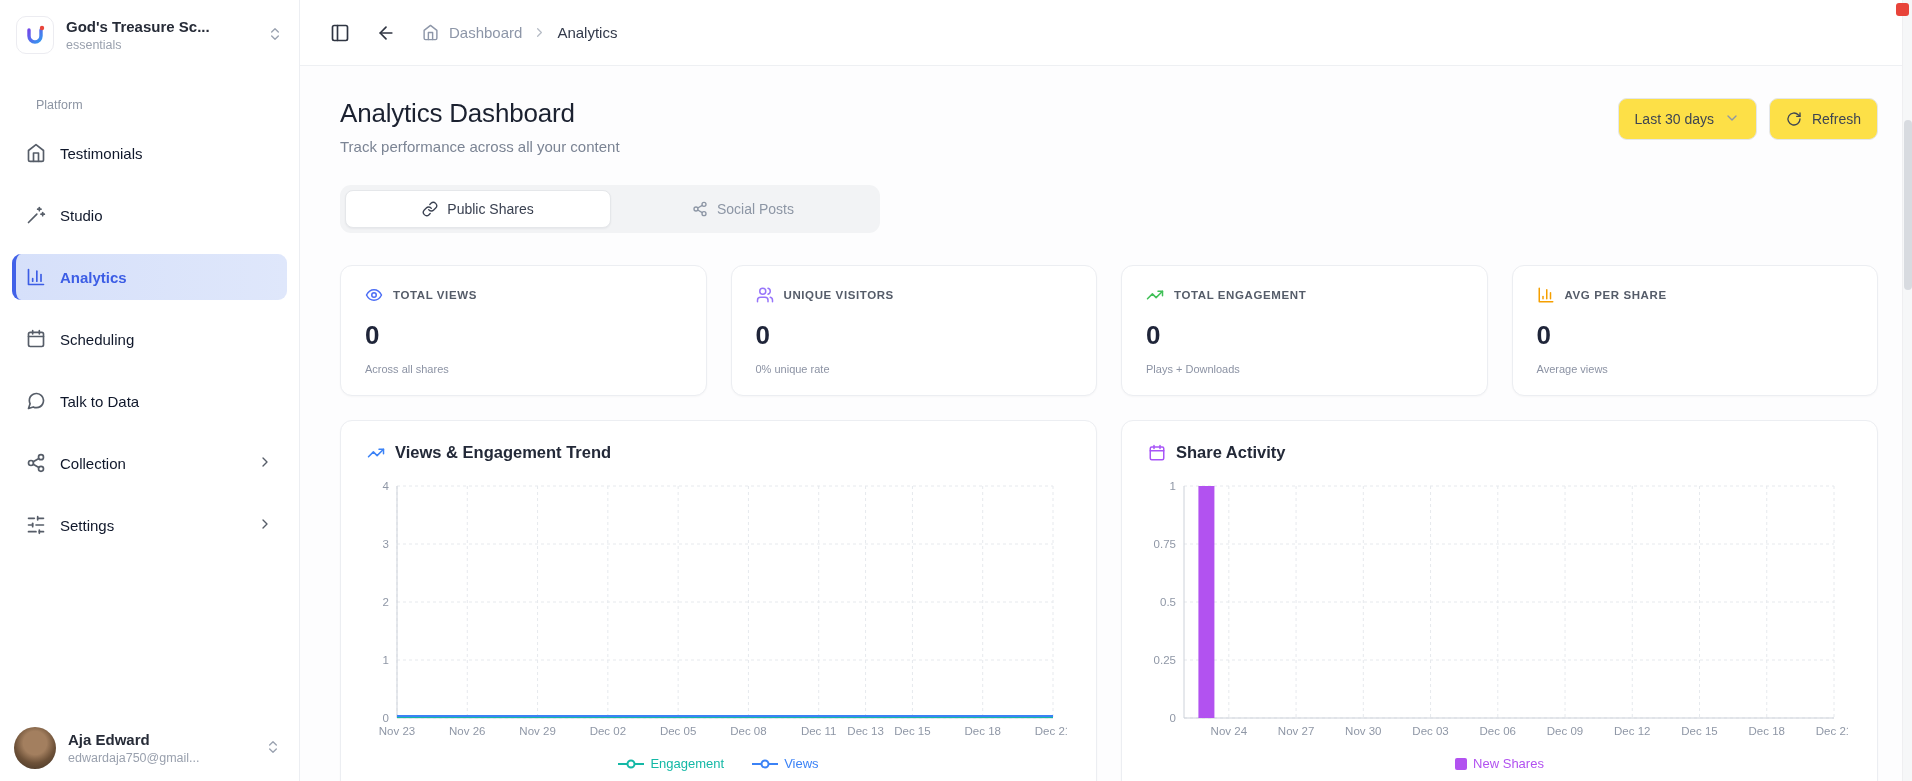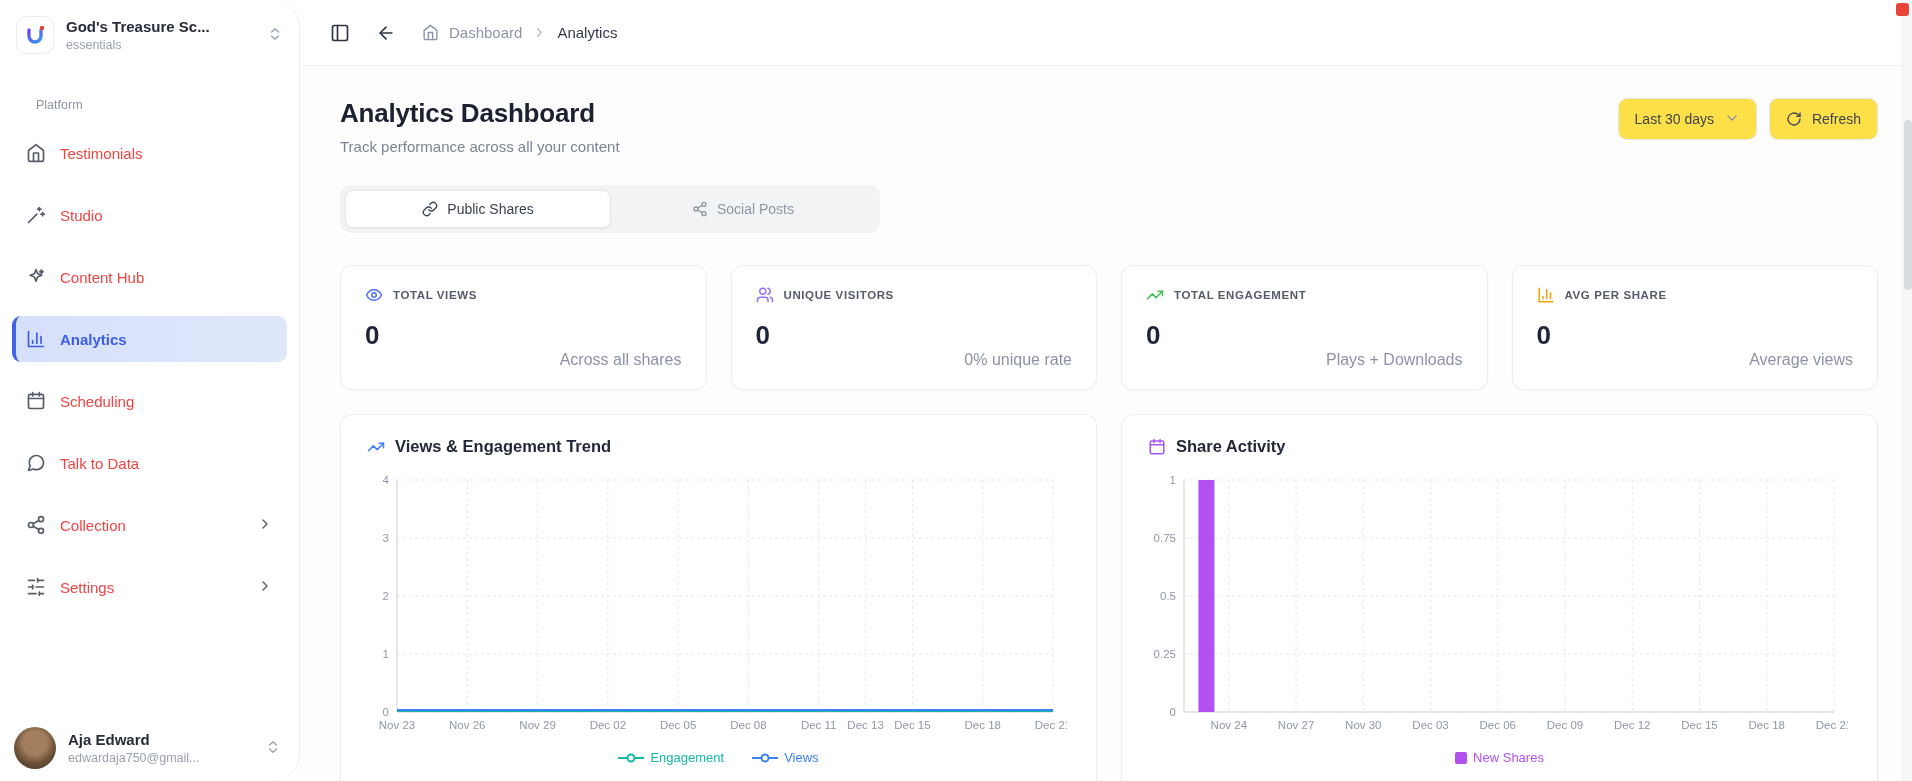--- a/index.html
+++ b/index.html
@@ -1,30 +1,30 @@
 <!DOCTYPE html>
 <html><head>
 <meta charset="utf-8">
 <style>
   * { box-sizing: border-box; margin: 0; padding: 0; }
   html,body { width:1912px; height:781px; overflow:hidden; }
   body { font-family:"Liberation Sans", sans-serif; background:#fff; color:#272c38; font-size:14px; }
   .app { display:flex; height:781px; }
 
   
-  .sidebar { width:300px; min-width:300px; background:#fff; border-right:1px solid #eceef2; display:flex; flex-direction:column;border-radius:27px; }
+  .sidebar { width:300px; min-width:300px; background:#fff; border-right:1px solid #eceef2; display:flex; flex-direction:column; }
   .workspace { display:flex; align-items:center; gap:12px; padding:16px 16px 14px 16px; cursor:pointer; }
   .logo { width:38px; height:38px; border:1px solid #ececf1; border-radius:10px; display:flex; align-items:center; justify-content:center; background:#fff; flex:none; }
   .ws-text { flex:1; min-width:0; }
   .ws-name { font-size:15px; font-weight:700; color:#262b37; white-space:nowrap; overflow:hidden; }
   .ws-plan { font-size:12.5px; color:#9aa1ae; margin-top:3px; }
   .unfold { color:#9aa2b0; }
   .section-label { margin:30px 0 10px; padding-left:36px; font-size:12.5px; color:#8d95a3; }
   .menu { display:flex; flex-direction:column; }
-  .item { display:flex; align-items:center; gap:14px; height:46px; margin:8px 12px; padding:0 14px; border-radius:9px; font-size:15px; color:#ef4444; cursor:pointer; }
+  .item { display:flex; align-items:center; gap:14px; height:46px; margin:8px 12px; padding:0 14px; border-radius:9px; font-size:15px; color:#0f172a; cursor:pointer; }
   .item .ic { color:#565d68; }
   .item.active { background:linear-gradient(90deg,#d6e0fa,#dfe7fb); border-left:4px solid #4262e8; padding-left:10px; color:#3c5de5; font-weight:600; }
   .item.active .ic { color:#3c5de5; }
   .item .spacer { flex:1; }
   .item .chev { color:#9aa2b0; }
   .user { margin-top:auto; display:flex; align-items:center; gap:12px; padding:14px 18px 12px 14px; cursor:pointer; }
   .avatar { width:42px; height:42px; border-radius:50%; background:radial-gradient(circle at 50% 38%, #a37f5f 0 35%, #6d5138 60%, #3c2f23 100%); flex:none; }
   .user-text { flex:1; min-width:0; }
   .user-name { font-size:15px; font-weight:700; color:#262b37; }
   .user-email { font-size:12.5px; color:#9aa1ae; margin-top:3px; white-space:nowrap; overflow:hidden; }
@@ -34,36 +34,36 @@
   .topbar { height:66px; min-height:66px; display:flex; align-items:center; gap:26px; padding:8px 30px; border-bottom:1px solid #eef0f3; background:#fff; }
   .icon-btn { background:none; border:none; color:#2f3542; cursor:pointer; display:flex; align-items:center; }
   .crumbs { display:flex; align-items:center; gap:10px; font-size:15px; }
   .crumb-root { color:#8d96a8; cursor:pointer; }
   .crumb-sep { color:#b6bcc6; display:flex; }
   .crumb-cur { color:#333a4b; }
   .crumb-home { color:#8d96a8; display:flex; }
 
   .content { flex:1; padding:32px 34px 0 40px; overflow:hidden; }
   .page-head { display:flex; justify-content:space-between; align-items:flex-start; }
-  h1 { font-size:26px; font-weight:700; color:#1b2130; letter-spacing:-0.2px; }
+  h1 { font-size:26px; font-weight:400; color:#1b2130; letter-spacing:-0.2px; }
   .subtitle { margin-top:9px; font-size:15px; color:#7b8494; }
   .controls { display:flex; gap:12px; align-items:center; }
   .select, .refresh-btn { height:42px; display:flex; align-items:center; gap:10px; padding:0 16px; background:#fde047; border:1px solid #e4e7eb; border-radius:9px; font-size:14px; color:#3e4553; cursor:pointer; font-family:inherit; }
   .select .chev { color:#8d96a8; }
 
   .tabs { margin-top:30px; width:540px; background:#f2f3f5; border-radius:11px; padding:5px; display:flex; }
   .tab { flex:1; height:38px; display:flex; align-items:center; justify-content:center; gap:9px; border:none; background:transparent; border-radius:8px; font-size:14px; color:#8d96a5; cursor:pointer; font-family:inherit; }
   .tab.active { background:#fff; border:1px solid #e5e7ea; color:#3a4151; font-weight:500; box-shadow:0 1px 2px rgba(16,24,40,.05); }
 
   .stats { margin-top:32px; display:grid; grid-template-columns:repeat(4,1fr); gap:24px; }
   .stat-card { background:#fff; border:1px solid #eceef2; border-radius:12px; padding:20px 24px; box-shadow:0 1px 2px rgba(16,24,40,.03); }
   .stat-head { display:flex; align-items:center; gap:10px; }
   .stat-label { font-size:11.5px; letter-spacing:.6px; font-weight:600; color:#555c69; }
   .stat-value { margin-top:16px; font-size:26px; font-weight:700; color:#1f2539; }
-  .stat-sub { margin-top:0; font-size:16px; color:#8c93a4;text-align:right; }
+  .stat-sub { margin-top:12px; font-size:11px; color:#8c93a4; }
 
   .charts { margin-top:24px; display:grid; grid-template-columns:1fr 1fr; gap:24px; }
   .chart-card { background:#fff; border:1px solid #eceef2; border-radius:12px; padding:22px 26px; height:440px; box-shadow:0 1px 2px rgba(16,24,40,.03); }
   .chart-title { display:flex; align-items:flex-end; gap:10px; font-size:16.5px; font-weight:700; color:#232938; }
   .chart-svg { margin-top:18px; display:block; }
   .legend { display:flex; justify-content:center; align-items:center; gap:28px; margin-top:4px; font-size:13px; }
   .leg { display:flex; align-items:center; gap:6px; }
   .leg svg { overflow:visible; }
 
   svg.ic { stroke:currentColor; fill:none; stroke-width:2; stroke-linecap:round; stroke-linejoin:round; display:inline-block; flex:none; }
@@ -120,27 +120,20 @@
         <svg class="ic" width="20" height="20" viewBox="0 0 24 24">
             <path d="M3 21 13 11"></path>
             <path d="M16 3v4"></path>
             <path d="M14 5h4"></path>
             <path d="M20 9v4"></path>
             <path d="M18 11h4"></path>
           </svg>
         <span>Studio</span>
       </div>
 
-      <div class="item">
-        <svg class="ic" width="20" height="20" viewBox="0 0 24 24">
-            <path d="M12 3l1.9 5.1L19 10l-5.1 1.9L12 17l-1.9-5.1L5 10l5.1-1.9z"></path>
-            <path d="M18.5 3.5l.6 1.6 1.6.6-1.6.6-.6 1.6-.6-1.6-1.6-.6 1.6-.6z"></path>
-          </svg>
-        <span>Content Hub</span>
-      </div>
 
       <div class="item active">
         <svg class="ic" width="20" height="20" viewBox="0 0 24 24">
             <path d="M3 3v18h18"></path>
             <path d="M18 17V9"></path>
             <path d="M13 17V5"></path>
             <path d="M8 17v-3"></path>
           </svg>
         <span>Analytics</span>
       </div>

